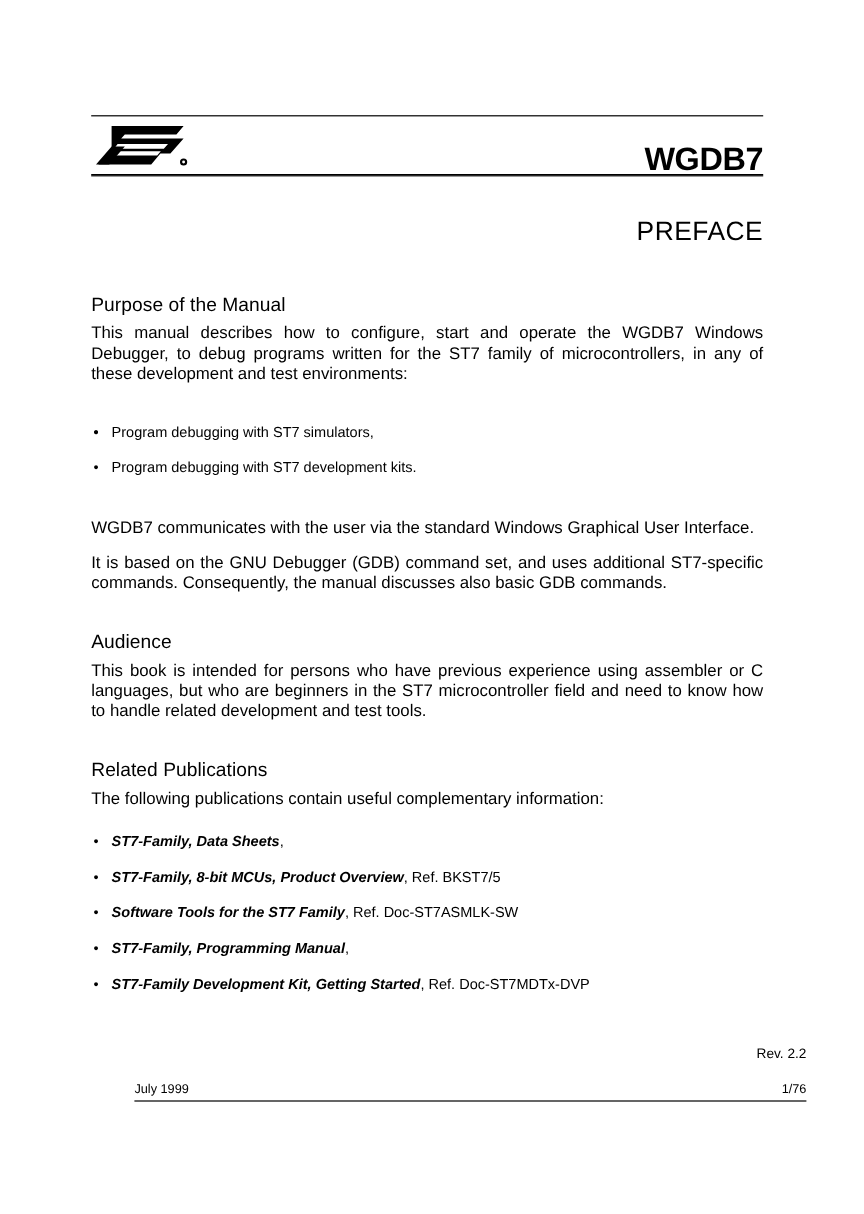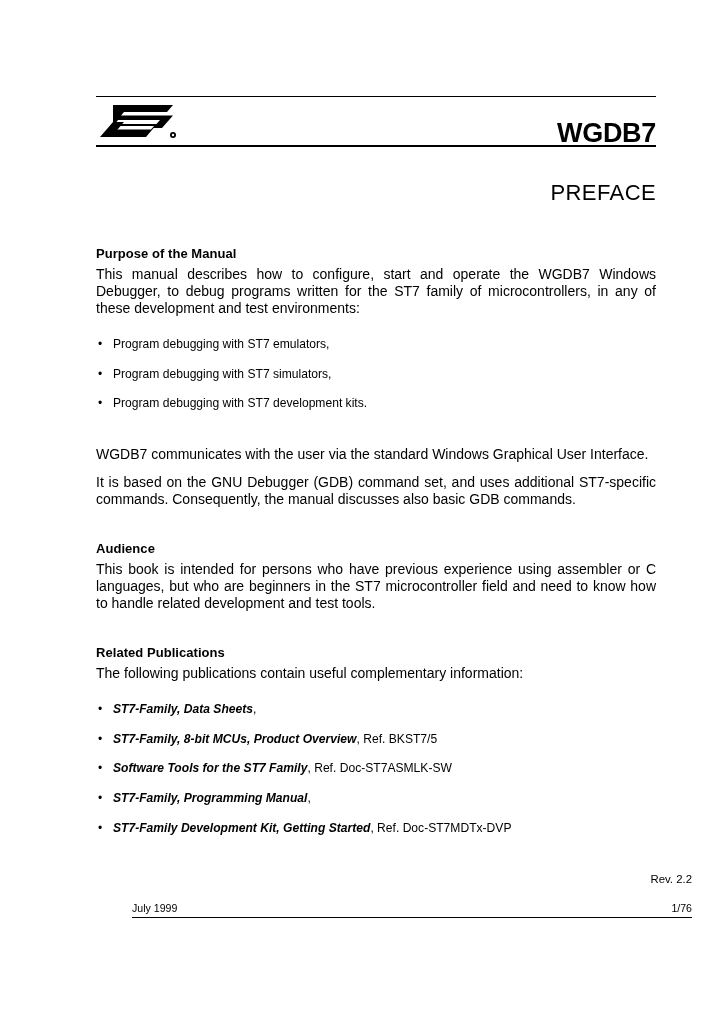--- a/index.html
+++ b/index.html
@@ -12,21 +12,21 @@
     width: 720px;
     height: 1012px;
     position: relative;
     font-family: "Liberation Sans", sans-serif;
     color: #000000;
     -webkit-font-smoothing: none;
   }
 
   .page {
     position: absolute;
-    left: 96px;
+    left: 76px;
     top: 0;
     width: 560px;
     height: 1012px;
   }
 
   
   .rule {
     border: 0;
     border-top: 1.6px solid #000;
     margin: 0;
@@ -85,22 +85,22 @@
     font-size: 22px;
     font-weight: normal;
     letter-spacing: 0.4px;
     margin-top: 33px;
   }
 
   
   .content { margin-top: 40px; }
 
   .section-heading {
-    font-size: 13px;
-    font-weight: bold;
+    font-size: 16px;
+    font-weight: normal;
     letter-spacing: 0.05px;
     margin: 0 0 5px 0;
   }
 
   p.para {
     font-size: 14px;
     line-height: 17.1px;
     margin: 0;
     text-align: justify;
     text-justify: inter-word;
@@ -186,21 +186,20 @@
   <div class="content">
 
     <div class="section-heading">Purpose of the Manual</div>
     <p class="para">This manual describes how to configure, start and operate the WGDB7 Windows Debugger, to debug programs written for the ST7 family of microcontrollers, in any of these development and test environments:</p>
 
     <div class="gap-md"></div>
 
     <ul class="bullets">
       <li>
         <span class="bullet-dot">•</span>
-        <span>Program debugging with ST7 emulators,</span>
       </li>
       <li>
         <span class="bullet-dot">•</span>
         <span>Program debugging with ST7 simulators,</span>
       </li>
       <li>
         <span class="bullet-dot">•</span>
         <span>Program debugging with ST7 development kits.</span>
       </li>
     </ul>

